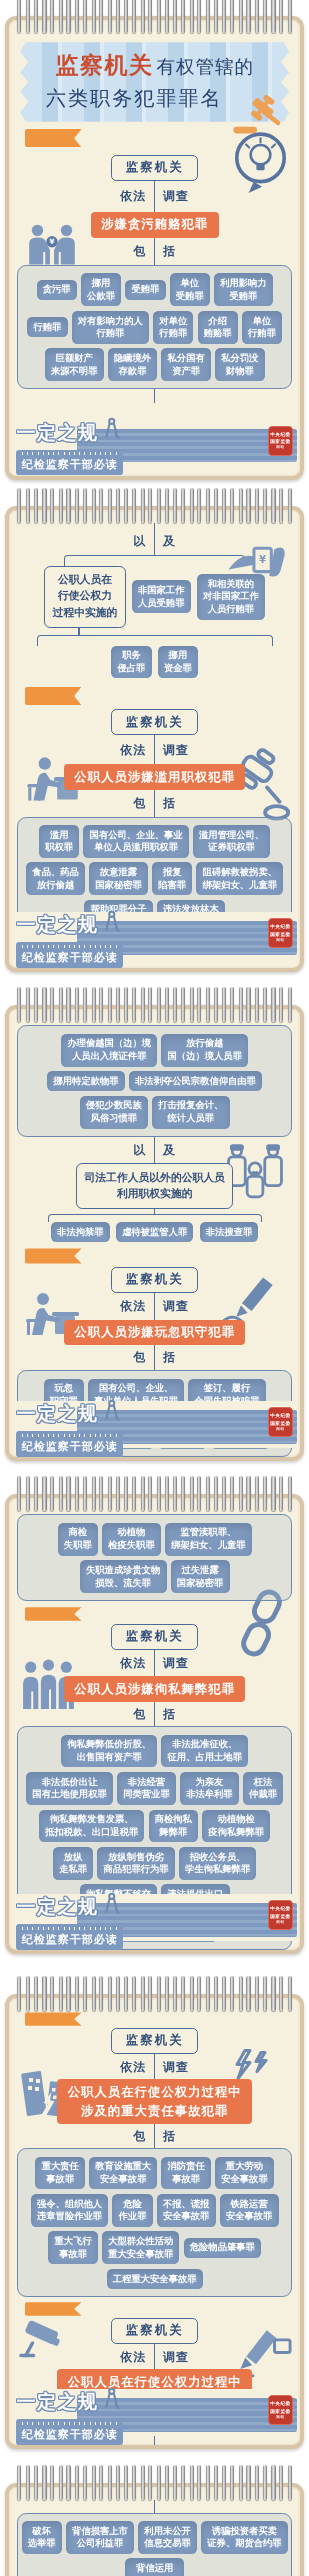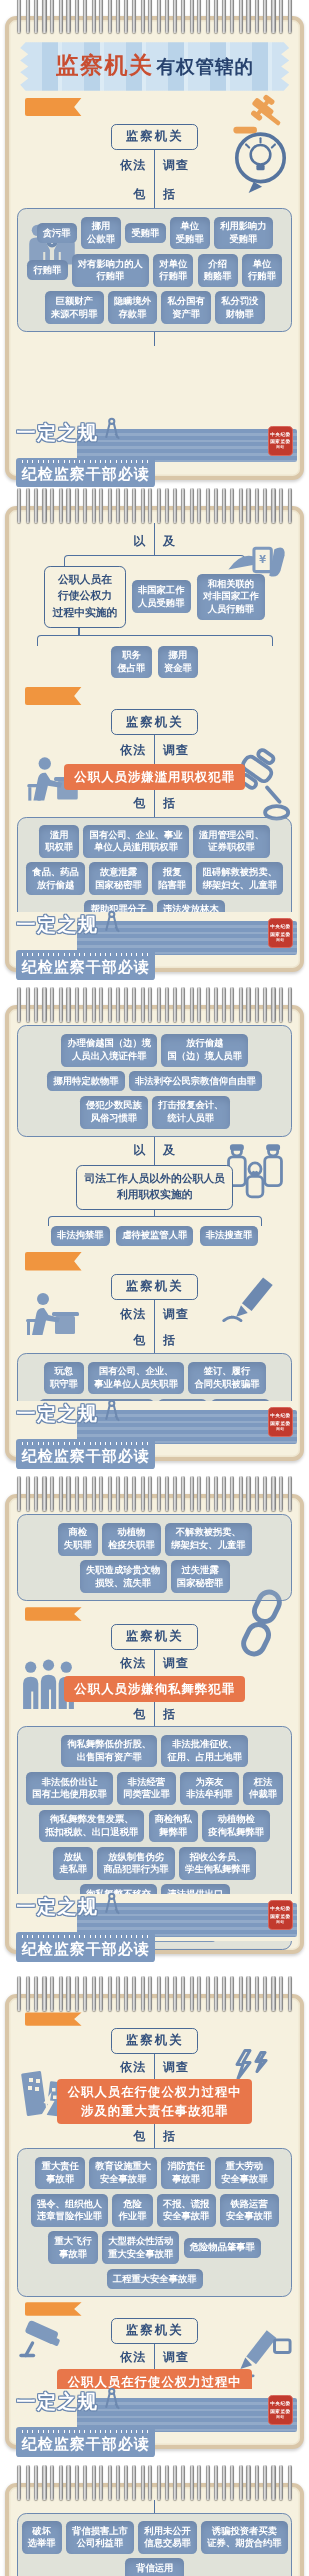--- a/index.html
+++ b/index.html
@@ -31,21 +31,21 @@
 
   
   .tape {
     position:relative; width:269px; margin:9.3px auto 0; padding:8.2px 7.2px 9.3px;
     background:repeating-linear-gradient(90deg,#cfe2f1 0 21.6px,#b9d3e9 21.6px 38px,#dcebf5 38px 42px);
     clip-path:polygon(2% 0,98% 0,100% 12%,97% 25%,100% 38%,97% 50%,100% 62%,97% 75%,100% 88%,98% 100%,2% 100%,0 88%,3% 75%,0 62%,3% 50%,0 38%,3% 25%,0 12%);
     text-align:center;
   }
   .t-line1 { display:flex; justify-content:center; align-items:baseline; gap:3.1px; }
   .t-red  { color:#c94e31; font-size:23px; font-weight:900; letter-spacing:1.5px; }
-  .t-navy { color:#27426e; font-weight:700; }
+  .t-navy { color:#27426e; font-weight:400; }
   .t-line1 .t-navy { font-size:18.5px; letter-spacing:1px; }
   .t-line2 { font-size:20px; letter-spacing:2.1px; margin-top:4.1px; text-align:left; padding-left:18.5px; }
 
   .ribbon {
     align-self:flex-start; width:57px; height:18.5px; background:#f0953f; margin-left:7.2px;
     clip-path:polygon(0 0,100% 0,87% 50%,100% 100%,0 100%);
     border-radius:2.1px 0 0 2.1px;
   }
   .org-box {
     border:1.5px solid #4a6a96; background:#f6f1df; color:#33507c;
@@ -86,22 +86,22 @@
     background:repeating-linear-gradient(180deg,#7d99bf 0 4.1px,#92aac9 4.1px 6.7px);
   }
   .brand-wrap { position:absolute; left:5.2px; top:0; }
   .brand {
     font-size:19px; font-weight:900; letter-spacing:1.5px; color:#ffffff;
     text-shadow:1px 0 #6d89b0,-1px 0 #6d89b0,0 1px #6d89b0,0 -1px #6d89b0,1px 1px #6d89b0,-1px -1px #6d89b0,1px -1px #6d89b0,-1px 1px #6d89b0;
     white-space:nowrap;
   }
   .compass { position:absolute; left:87px; top:-2.1px; }
   .ruler {
-    display:inline-block; margin-top:12px; background:#7d99bf; color:#fff;
-    font-size:15px; font-weight:700; letter-spacing:1px;
+    display:inline-block; margin-top:4px; background:#7d99bf; color:#fff;
+    font-size:11px; font-weight:700; letter-spacing:1px;
     padding:2.6px 5.2px 3.1px; border-radius:3.1px; white-space:nowrap;
   }
   .ruler .ticks {
     display:block; height:3.1px; margin-bottom:2.1px;
     background:repeating-linear-gradient(90deg,#ffffff 0 1px, transparent 1px 5.2px);
   }
   .stamp {
     position:absolute; right:5.2px; top:6.2px; width:25px; height:30px;
     background:#c23a2e; border:1px solid #d8675c; border-radius:4.6px;
     color:#fff; font-size:4.6px; font-weight:700; text-align:center;
@@ -185,20 +185,21 @@
           <i></i>
           <i></i>
         </span>
       </div>
     <div class="page-inner">
       <div class="tape">
         <div class="t-line1">
           <span class="t-red">监察机关</span>
           <span class="t-navy">有权管辖的</span>
         </div>
+        <div class="t-line2 t-navy">六类职务犯罪罪名</div>
       </div>
       <svg class="abs" style="right:12.4px;top:73px;" width="57" height="44" viewBox="0 0 110 86">
         <rect x="4" y="66" width="46" height="13" rx="6" fill="#eca155"></rect>
         <g transform="rotate(38 62 28)" fill="#eca155">
           <rect x="40" y="20" width="44" height="17" rx="5"></rect>
           <rect x="50" y="4" width="24" height="11" rx="5"></rect>
           <rect x="50" y="43" width="24" height="11" rx="5"></rect>
           <rect x="58" y="12" width="8" height="38"></rect>
         </g>
         <rect x="52" y="42" width="48" height="9" rx="4" transform="rotate(38 76 46)" fill="#eca155"></rect>
@@ -226,20 +227,21 @@
       <svg class="abs" style="left:13.4px;top:200px;" width="58" height="58" viewBox="0 0 112 112">
         <g fill="#7e99bd">
           <circle cx="28" cy="20" r="11"></circle>
           <path d="M12 86 V46 q0-12 14-12 h4 q12 0 15 10 l7 14 v28 h-9 V62 h-4 v24 h-16z"></path>
           <circle cx="84" cy="20" r="11"></circle>
           <path d="M100 86 V46 q0-12 -14-12 h-4 q-12 0 -15 10 l-7 14 v28 h9 V62 h4 v24 h16z"></path>
         </g>
         <circle cx="56" cy="42" r="11" fill="#5b7aa6"></circle>
         <text x="56" y="47" font-size="14" fill="#ffffff" text-anchor="middle" font-weight="bold">¥</text>
       </svg>
+      <div class="category">涉嫌贪污贿赂犯罪</div>
       <div class="vline" style="height:3.1px;"></div>
       <div class="split">
         <span>包</span>
           <span class="vbar"></span>
           <span>括</span>
       </div>
       <div class="vline" style="height:3.1px;"></div>
       <div class="group">
 
       <div class="tag">贪污罪</div>
@@ -600,20 +602,21 @@
           <rect x="16" y="64" width="28" height="6" rx="3"></rect>
           <rect x="18" y="70" width="6" height="26"></rect>
             <rect x="36" y="70" width="6" height="26"></rect>
         </g>
       </svg>
       <svg class="abs" style="right:11.3px;top:262px;" width="72" height="56" viewBox="0 0 150 110" fill="none" stroke="#6d89b0" stroke-width="6" stroke-linecap="round">
         <path d="M96 10 l20 16 -44 54 -20-16z" fill="#6d89b0" stroke="none"></path>
         <path d="M50 68 l-10 24 24-8z" fill="#6d89b0" stroke="none"></path>
         <path d="M14 100 q18-14 36 0" stroke-dasharray="1 0"></path>
       </svg>
+      <div class="category">公职人员涉嫌玩忽职守犯罪</div>
       <div class="vline" style="height:2.1px;"></div>
       <div class="split">
         <span>包</span>
           <span class="vbar"></span>
           <span>括</span>
       </div>
       <div class="vline" style="height:2.1px;"></div>
       <div class="group">
 
       <div class="tag">玩忽
@@ -719,21 +722,21 @@
           <i></i>
         </span>
       </div>
     <div class="page-inner">
       <div class="group" style="margin-top:3.1px;">
 
       <div class="tag">商检
 失职罪</div>
           <div class="tag">动植物
 检疫失职罪</div>
-          <div class="tag">不解救被拐卖、
+          <div class="tag">监管渎职罪、
 绑架妇女、儿童罪</div>
           <div class="tag">失职造成珍贵文物
 损毁、流失罪</div>
           <div class="tag">过失泄露
 国家秘密罪</div>
         </div>
       <svg class="abs" style="right:12.4px;top:89px;" width="54" height="75" viewBox="0 0 110 150" fill="none" stroke="#6d89b0" stroke-width="10">
         <rect x="46" y="8" width="42" height="62" rx="21" transform="rotate(26 67 39)"></rect>
         <rect x="24" y="74" width="42" height="62" rx="21" transform="rotate(26 45 105)"></rect>
       </svg>

